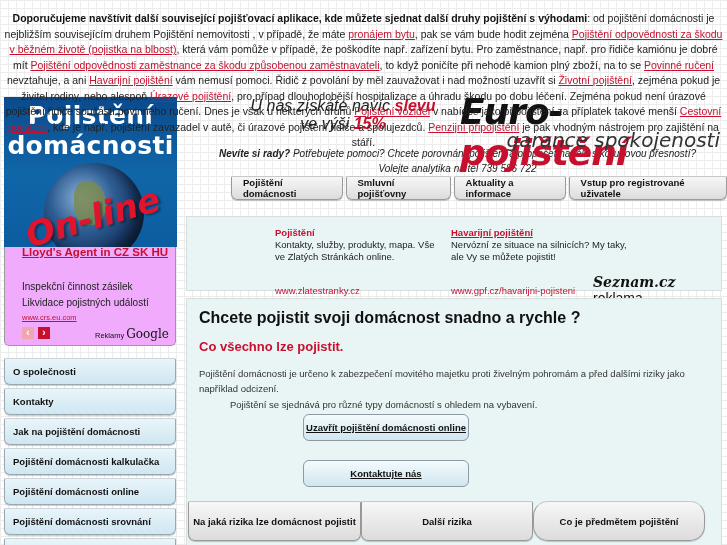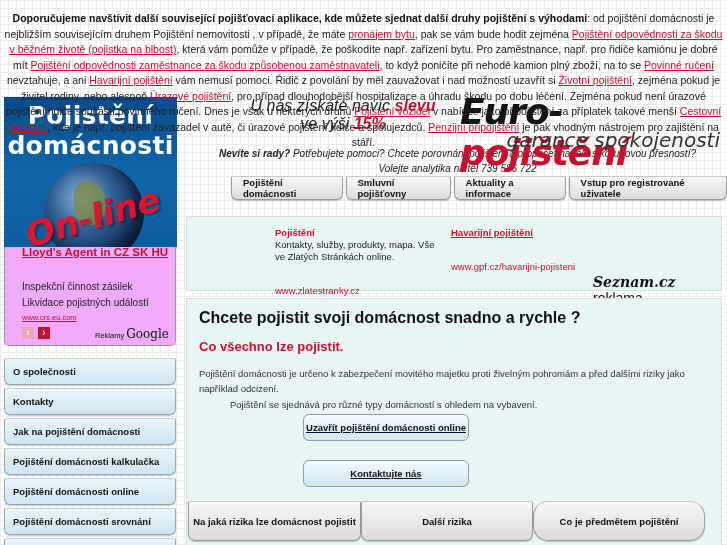--- a/index.html
+++ b/index.html
@@ -200,20 +200,21 @@
 </div>
 
 <div class="ads-top">
   <div class="ad a1">
     <div class="t">Pojištění</div>
     <div>Kontakty, služby, produkty, mapa. Vše ve Zlatých Stránkách online.</div>
     <div class="u">www.zlatestranky.cz</div>
   </div>
   <div class="ad a2">
     <div class="t">Havarijní pojištění</div>
+    <div>Nervózní ze situace na silnicích? My taky, ale Vy se můžete pojistit!</div>
     <div class="u">www.gpf.cz/havarijni-pojisteni</div>
   </div>
   <div class="sez">
     <i>Seznam.cz</i>
     <span>reklama</span>
   </div>
 </div>
 
 <div class="google-ad">
   <div class="title">Lloyd's Agent in CZ SK HU</div>

